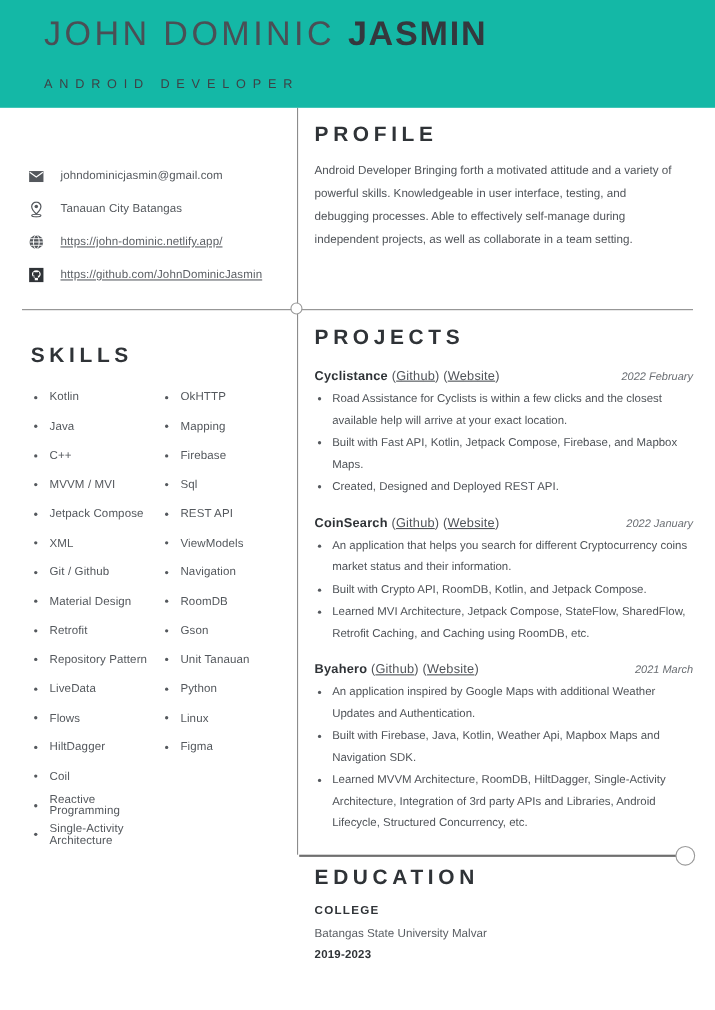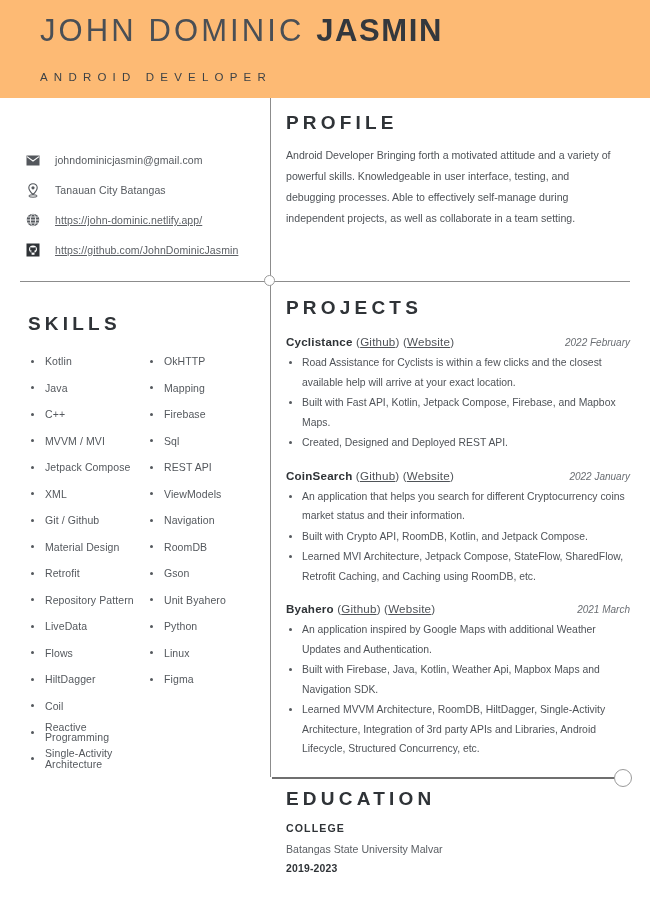--- a/index.html
+++ b/index.html
@@ -11,21 +11,21 @@
     width: 650px;
     height: 918px;
     font-family: "Liberation Sans", sans-serif;
     color: #3a3a3a;
     position: relative;
     overflow: hidden;
   }
 
   
   .header {
-    background: #fdba74;
+    background: #14b8a6;
     height: 98px;
     padding: 0 0 0 40px;
     box-sizing: border-box;
     display: flex;
     flex-direction: column;
     justify-content: center;
   }
   .name {
     font-size: 31px;
     letter-spacing: 3.1px;
@@ -365,21 +365,21 @@
     <div class="skills-col">
       <div class="skill">OkHTTP</div>
       <div class="skill">Mapping</div>
       <div class="skill">Firebase</div>
       <div class="skill">Sql</div>
       <div class="skill">REST API</div>
       <div class="skill">ViewModels</div>
       <div class="skill">Navigation</div>
       <div class="skill">RoomDB</div>
       <div class="skill">Gson</div>
-      <div class="skill">Unit Byahero</div>
+      <div class="skill">Unit Tanauan</div>
       <div class="skill">Python</div>
       <div class="skill">Linux</div>
       <div class="skill">Figma</div>
     </div>
   </div>
 </div>
 
 <div class="profile">
   <div class="sec-title">PROFILE</div>
   <div class="profile-body">Android Developer Bringing forth a motivated attitude and a variety of powerful skills. Knowledgeable in user interface, testing, and debugging processes. Able to effectively self-manage during independent projects, as well as collaborate in a team setting.</div>

